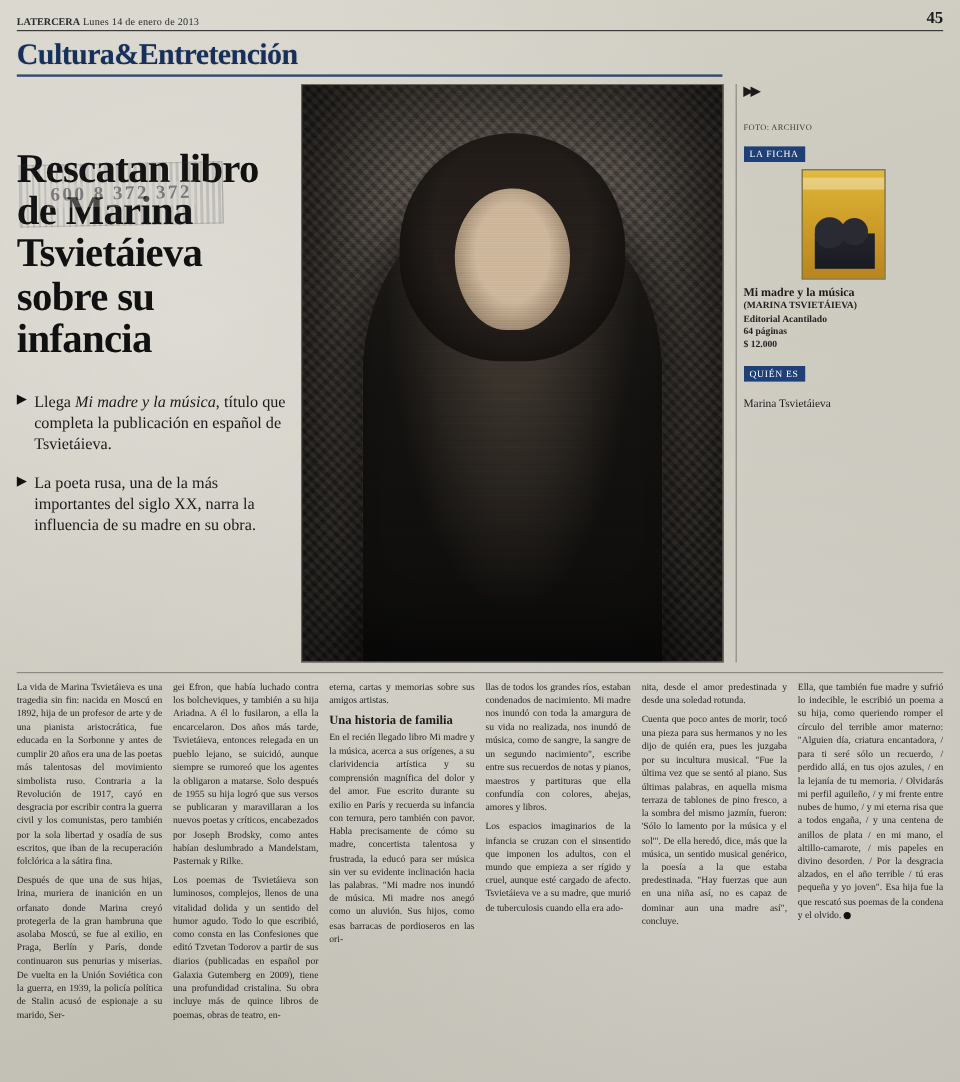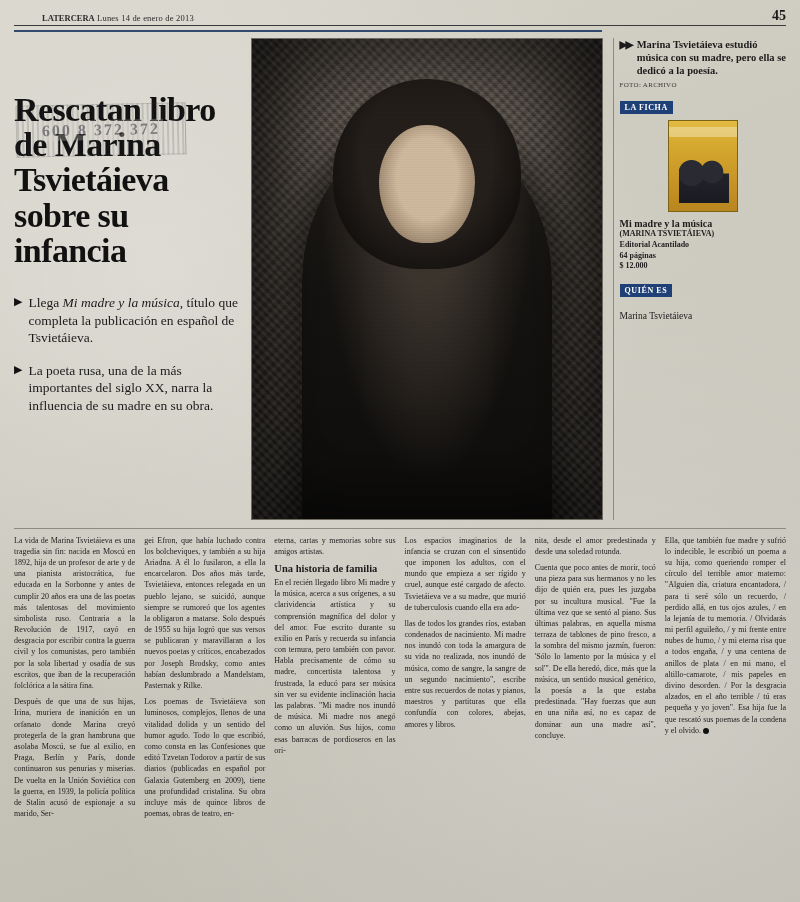--- a/index.html
+++ b/index.html
@@ -23,21 +23,21 @@
     padding: 10px 14px 8px 14px;
   }
   
   .masthead {
     display:flex; align-items:flex-end; justify-content:space-between;
     border-bottom: 1px solid #3a3a3a;
     padding-bottom: 2px;
     margin-bottom: 4px;
   }
   .masthead-left { font-size: 8.5px; letter-spacing:.2px; color:#2a2a2a; }
-  .masthead-left .brand { font-weight:bold; letter-spacing:0;margin-left:28px; }
+  .masthead-left .brand { font-weight:bold; letter-spacing:0; }
   .folio { font-size: 14px; font-weight:bold; color:#1a1a1a; line-height:.9; }
 
   
   .section-head {
     font-family:"Liberation Serif", serif;
     font-weight:bold;
     font-size: 25px;
     color:#16305e;
     letter-spacing:-0.5px;
     margin: 6px 0 2px 0;
@@ -122,25 +122,25 @@
     mix-blend-mode: overlay;
   }
   .photo-vig{
     position:absolute; inset:0;
     box-shadow: inset 0 0 70px 25px rgba(0,0,0,.55);
   }
 
   
   .rail-lead { display:flex; gap:5px; font-size:10.5px; line-height:1.25; font-weight:bold; }
   .rail-lead .tri2 { letter-spacing:-2px; }
-  .rail-credit { font-size:7px; letter-spacing:.3px; color:#3a3a3a; margin-top:4px; }
+  .rail-credit { font-size:7px; letter-spacing:.3px; color:#3a3a3a; margin-top:19px; }
 
   .rail-tag{
     display:inline-block; background:#1f3f77; color:#fff;
-    font-size:8px; font-weight:bold; letter-spacing:.6px;
+    font-size:8px; font-weight:normal; letter-spacing:.6px;
     padding:2px 5px; margin: 12px 0 6px 0;
   }
   .book-cover{
     width: 70px; height: 92px; margin: 0 auto 6px auto;
     background: linear-gradient(180deg,#e2bb43 0%, #d8ad32 18%, #cf9f2a 45%, #b9851f 100%);
     border:1px solid #7a6418; position:relative; overflow:hidden;
   }
   .book-figs{ position:absolute; left:10px; bottom:8px; width:50px; height:50px;
     background:
       radial-gradient(circle at 25% 40%, #2a2a33 0 26%, rgba(0,0,0,0) 28%),
@@ -172,20 +172,21 @@
 <div class="page">
 
   <div class="masthead">
     <div class="masthead-left">
       <span class="brand">LATERCERA</span>
       <span>Lunes 14 de enero de 2013</span>
     </div>
     <div class="folio">45</div>
   </div>
 
+  <div class="section-head">Cultura&amp;Entretención</div>
   <div class="section-rule"></div>
 
   <div class="top-area">
 
     <div class="left-col">
       <div class="ghost-barcode">
         <span>600 8 372 372</span>
       </div>
 
       <h1 class="headline">Rescatan libro de Marina Tsvietáieva sobre su infancia</h1>
@@ -211,21 +212,20 @@
         <div class="photo-hair"></div>
         <div class="photo-face"></div>
         <div class="photo-grain"></div>
         <div class="photo-vig"></div>
       </div>
     </div>
 
     <div class="right-col">
       <div class="rail-lead">
         <span class="tri2">▶▶</span>
-        <span>Marina Tsvietáieva estudió música con su madre, pero ella se dedicó a la poesía.</span>
       </div>
       <div class="rail-credit">FOTO: ARCHIVO</div>
 
       <div class="rail-tag">LA FICHA</div>
 
       <div class="book-cover">
         <div class="book-title-band"></div>
         <div class="book-figs"></div>
       </div>
 
@@ -255,22 +255,22 @@
       <p>Los poemas de Tsvietáieva son luminosos, complejos, llenos de una vitalidad dolida y un sentido del humor agudo. Todo lo que escribió, como consta en las Confesiones que editó Tzvetan Todorov a partir de sus diarios (publicadas en español por Galaxia Gutemberg en 2009), tiene una profundidad cristalina. Su obra incluye más de quince libros de poemas, obras de teatro, en-</p>
     </div>
 
     <div class="bcol">
       <p>eterna, cartas y memorias sobre sus amigos artistas.</p>
       <div class="sub-head">Una historia de familia</div>
       <p>En el recién llegado libro Mi madre y la música, acerca a sus orígenes, a su clarividencia artística y su comprensión magnífica del dolor y del amor. Fue escrito durante su exilio en París y recuerda su infancia con ternura, pero también con pavor. Habla precisamente de cómo su madre, concertista talentosa y frustrada, la educó para ser música sin ver su evidente inclinación hacia las palabras. "Mi madre nos inundó de música. Mi madre nos anegó como un aluvión. Sus hijos, como esas barracas de pordioseros en las ori-</p>
     </div>
 
     <div class="bcol">
+      <p>llas de todos los grandes ríos, estaban condenados de nacimiento. Mi madre nos inundó con toda la amargura de su vida no realizada, nos inundó de música, como de sangre, la sangre de un segundo nacimiento", escribe entre sus recuerdos de notas y pianos, maestros y partituras que ella confundía con colores, abejas, amores y libros.</p>
       <p>Los espacios imaginarios de la infancia se cruzan con el sinsentido que imponen los adultos, con el mundo que empieza a ser rígido y cruel, aunque esté cargado de afecto. Tsvietáieva ve a su madre, que murió de tuberculosis cuando ella era ado-</p>
-      <p>llas de todos los grandes ríos, estaban condenados de nacimiento. Mi madre nos inundó con toda la amargura de su vida no realizada, nos inundó de música, como de sangre, la sangre de un segundo nacimiento", escribe entre sus recuerdos de notas y pianos, maestros y partituras que ella confundía con colores, abejas, amores y libros.</p>
     </div>
 
     <div class="bcol">
       <p>nita, desde el amor predestinada y desde una soledad rotunda.</p>
       <p>Cuenta que poco antes de morir, tocó una pieza para sus hermanos y no les dijo de quién era, pues les juzgaba por su incultura musical. "Fue la última vez que se sentó al piano. Sus últimas palabras, en aquella misma terraza de tablones de pino fresco, a la sombra del mismo jazmín, fueron: 'Sólo lo lamento por la música y el sol'". De ella heredó, dice, más que la música, un sentido musical genérico, la poesía a la que estaba predestinada. "Hay fuerzas que aun en una niña así, no es capaz de dominar aun una madre así", concluye.</p>
     </div>
 
     <div class="bcol">
       <p><span>Ella, que también fue madre y sufrió lo indecible, le escribió un poema a su hija, como queriendo romper el círculo del terrible amor materno: "Alguien día, criatura encantadora, / para ti seré sólo un recuerdo, / perdido allá, en tus ojos azules, / en la lejanía de tu memoria. / Olvidarás mi perfil aguileño, / y mi frente entre nubes de humo, / y mi eterna risa que a todos engaña, / y una centena de anillos de plata / en mi mano, el altillo-camarote, / mis papeles en divino desorden. / Por la desgracia alzados, en el año terrible / tú eras pequeña y yo joven". Esa hija fue la que rescató sus poemas de la condena y el olvido.</span><span class="end-dot"></span></p>
     </div>

